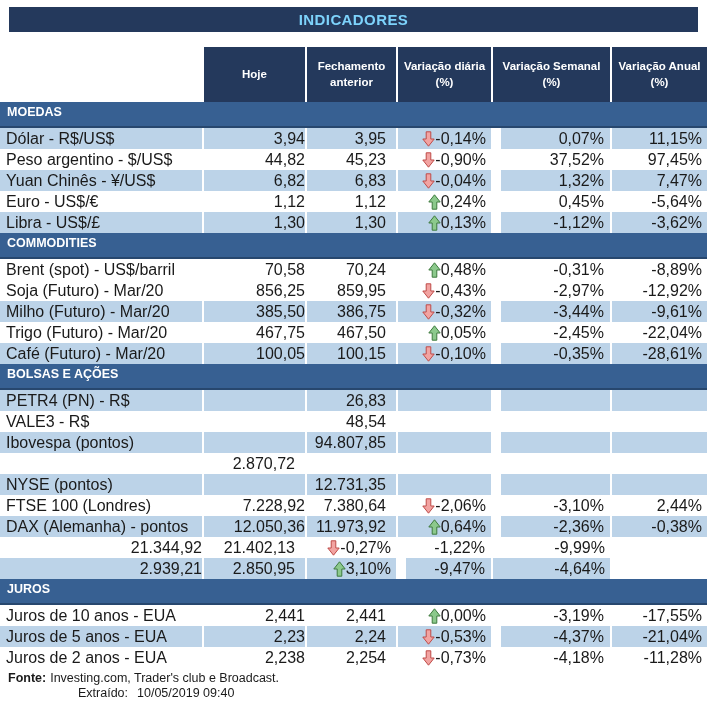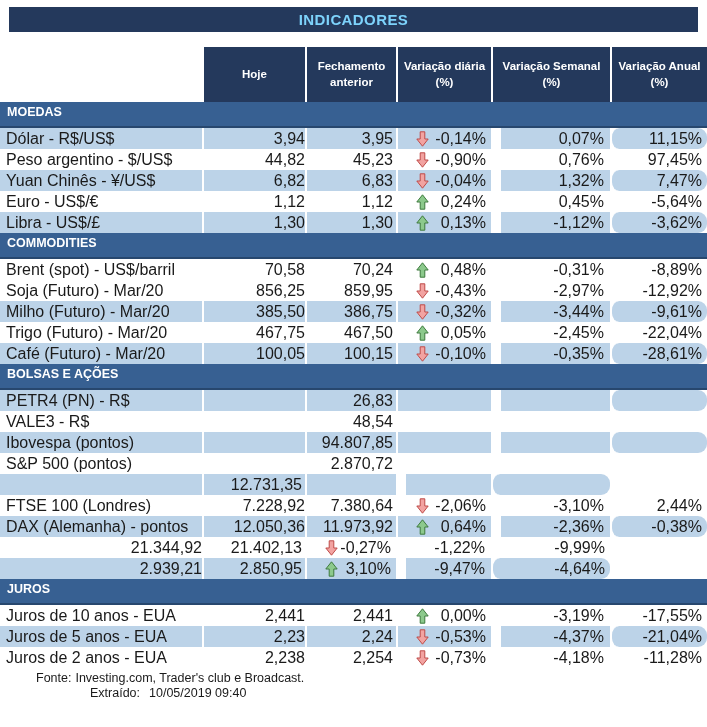--- a/index.html
+++ b/index.html
@@ -52,32 +52,32 @@
   .row { height:21px; font-size:16px; }
   .row .cell {
     display:flex; align-items:center; box-sizing:border-box;
     background:#fff; overflow:hidden;
   }
   .row.alt .cell { background:var(--row-alt, #bcd3e8); }
   .row .cell + .cell { border-left:2px solid #fff; }
   .c-label  { padding-left:6px; }
   .c-num    { justify-content:flex-end; }
   .c-hoje   { }
-  .c-fech   { padding-right:3px; }
-  .c-diaria { justify-content:space-between; padding:0 5px 0 18px; }
+  .c-fech   { padding-right:10px; }
+  .c-diaria { justify-content:flex-end; padding:0 5px 0 18px; }
   .c-semanal{ padding-right:6px;margin-left:8px; }
-  .c-anual  { padding-right:5px;border-radius:9px; }
+  .c-anual  { padding-right:5px; }
   .arrow { display:flex; align-items:center; height:17px; }
   .arrow svg { display:block; }
 
   
   .footer { margin-top:3px; font-size:12.5px; }
   .source-line { padding-left:8px; }
-  .source-line .b { font-weight:normal; margin-right:4px;margin-left:28px; }
-  .extracted-line { padding-left:90px; margin-top:1px; }
+  .source-line .b { font-weight:bold; margin-right:4px; }
+  .extracted-line { padding-left:61px; margin-top:1px;margin-left:17px; }
   .extracted-line .v { margin-left:9px; }
 </style>
 </head>
 <body>
 
 <div class="page">
 
   <div class="title-bar">
     <span>INDICADORES</span>
   </div>
@@ -122,21 +122,21 @@
           <div class="cell c-num c-hoje">44,82</div>
           <div class="cell c-num c-fech">45,23</div>
           <div class="cell c-diaria">
             <span class="arrow">
               <svg width="13" height="16" viewBox="0 0 13 16">
                 <path d="M4.2 0.8 L8.8 0.8 L8.8 8 L12.2 8 L6.5 15.2 L0.8 8 L4.2 8 Z" style="fill:var(--arrow-down-fill);stroke:var(--arrow-down-stroke);stroke-width:1;stroke-linejoin:round"></path>
               </svg>
             </span>
             <span class="val">-0,90%</span>
           </div>
-          <div class="cell c-num c-semanal">0,76%</div>
+          <div class="cell c-num c-semanal">37,52%</div>
           <div class="cell c-num c-anual">97,45%</div>
         </div>
         <div class="grid-row row alt">
           <div class="cell c-label">Yuan Chinês - ¥/US$</div>
           <div class="cell c-num c-hoje">6,82</div>
           <div class="cell c-num c-fech">6,83</div>
           <div class="cell c-diaria">
             <span class="arrow">
               <svg width="13" height="16" viewBox="0 0 13 16">
                 <path d="M4.2 0.8 L8.8 0.8 L8.8 8 L12.2 8 L6.5 15.2 L0.8 8 L4.2 8 Z" style="fill:var(--arrow-down-fill);stroke:var(--arrow-down-stroke);stroke-width:1;stroke-linejoin:round"></path>
@@ -285,31 +285,31 @@
           <div class="cell c-num c-hoje"></div>
           <div class="cell c-num c-fech">94.807,85</div>
           <div class="cell c-diaria">
             <span></span>
             <span class="val"></span>
           </div>
           <div class="cell c-num c-semanal"></div>
           <div class="cell c-num c-anual"></div>
         </div>
         <div class="grid-row row">
-          <div class="cell c-label">S&amp;P 500 (pontos)</div>
           <div class="cell c-num c-hoje"></div>
           <div class="cell c-num c-fech">2.870,72</div>
           <div class="cell c-diaria">
             <span></span>
             <span class="val"></span>
           </div>
           <div class="cell c-num c-semanal"></div>
           <div class="cell c-num c-anual"></div>
         </div>
         <div class="grid-row row alt">
+          <div class="cell c-label">NYSE (pontos)</div>
           <div class="cell c-num c-hoje"></div>
           <div class="cell c-num c-fech">12.731,35</div>
           <div class="cell c-diaria">
             <span></span>
             <span class="val"></span>
           </div>
           <div class="cell c-num c-semanal"></div>
           <div class="cell c-num c-anual"></div>
         </div>
         <div class="grid-row row">

